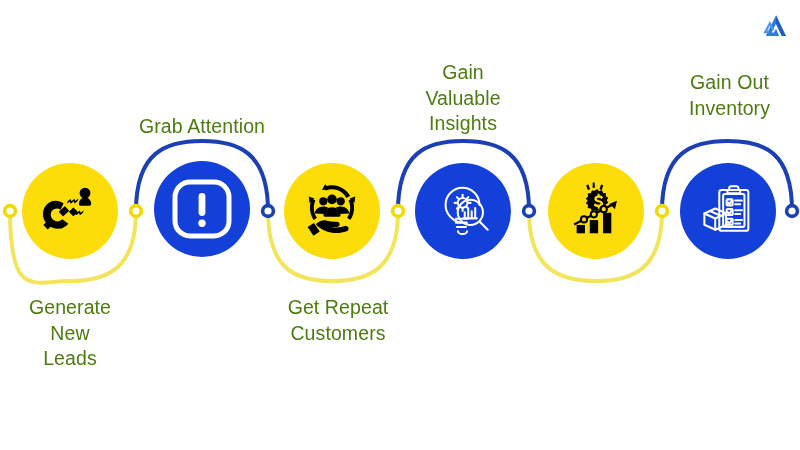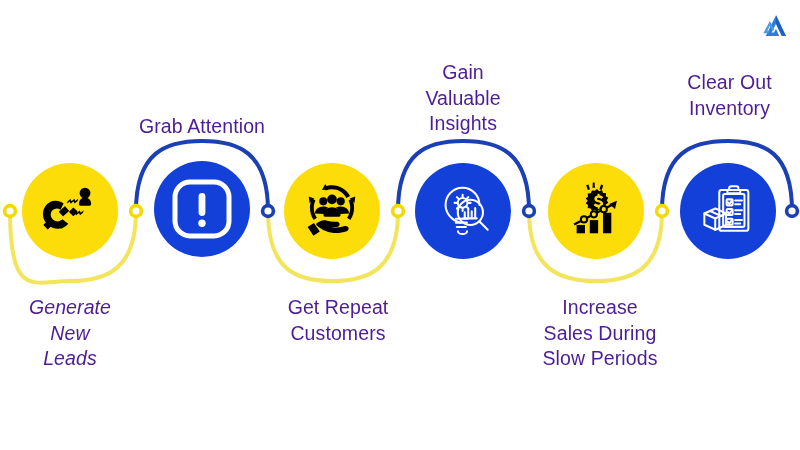--- a/index.html
+++ b/index.html
@@ -49,21 +49,21 @@
     justify-content: center;
   }
   .node.yellow { background: #FCDD09; }
   .node.blue   { background: #1340D8; }
   .node svg { display: block; }
 
   
   .label {
     position: absolute;
     text-align: center;
-    color: #4c1d95;
+    color: #4d7c0f;
     font-size: 19.5px;
     line-height: 1.32;
     font-family: "Liberation Sans", sans-serif;
     white-space: pre-line;
     letter-spacing: 0.1px;
   }
   .label.below { }
   .label.above { }
 </style>
 </head>
@@ -114,21 +114,21 @@
         <rect x="21.5" y="29.0" width="8.6" height="6.6" rx="0.6" transform="rotate(-42 25.8 32.3)"></rect>
 
         <rect x="20.0" y="42.4" width="6.6" height="6.6" rx="0.8" transform="rotate(45 23.3 45.7)"></rect>
         <rect x="32.2" y="29.6" width="6.6" height="6.6" rx="0.8" transform="rotate(45 35.5 32.9)"></rect>
 
         <path d="M29.6 22.0l2.9-2.4 1.0 2.3 3.0-2.5 1.0 2.3 3.2-2.6-0.9 2.7-3.1 2.5-1.0-2.3-3.0 2.5-1.0-2.3-2.9 2.4z"></path>
         <path d="M35.2 34.0l2.9-2.4 1.0 2.3 3.0-2.5 1.0 2.3 3.2-2.6-0.9 2.7-3.1 2.5-1.0-2.3-3.0 2.5-1.0-2.3-2.9 2.4z"></path>
       </g>
     </svg>
   </div>
-  <div class="label below" style="left:0px; top:295px; width:140px;font-style:italic;">Generate
+  <div class="label below" style="left:0px; top:295px; width:140px;">Generate
 New
 Leads</div>
 
   <div class="node blue" style="left:154px; top:161px;">
     <svg width="64" height="64" viewBox="0 0 64 64">
       <rect x="5" y="5" width="54" height="54" rx="15" ry="15" fill="none" stroke="#ffffff" stroke-width="5"></rect>
       <rect x="28.6" y="16" width="6.8" height="23" rx="3.4" fill="#ffffff"></rect>
       <circle cx="32" cy="46.2" r="3.7" fill="#ffffff"></circle>
     </svg>
   </div>
@@ -202,23 +202,20 @@
 
         <path d="M9.4 46.0 L49.2 25.2" stroke="#000000" stroke-width="2.3" fill="none"></path>
         <circle cx="19.6" cy="40.7" r="3.2" fill="#FCDD09" stroke="#000000" stroke-width="2.1"></circle>
         <circle cx="29.8" cy="35.4" r="3.2" fill="#FCDD09" stroke="#000000" stroke-width="2.1"></circle>
         <circle cx="40.0" cy="30.1" r="3.2" fill="#FCDD09" stroke="#000000" stroke-width="2.1"></circle>
 
         <path d="M53.6 21.4l-2.0 8.6-6.0-5.2z"></path>
       </g>
     </svg>
   </div>
-  <div class="label below" style="left:525px; top:295px; width:150px;">Increase
-Sales During
-Slow Periods</div>
 
   <div class="node blue" style="left:680px; top:163px;">
     <svg width="62" height="62" viewBox="0 0 64 64">
       <g fill="none" stroke="#ffffff" stroke-width="2.1" stroke-linejoin="round" stroke-linecap="round">
 
         <rect x="23.0" y="10.4" width="30.0" height="42.0" rx="2.4"></rect>
         <rect x="27.0" y="14.4" width="22.0" height="34.0" rx="1.6"></rect>
 
         <path d="M33.2 10.4V8.6c0-1.2 1.0-2.2 2.2-2.2h5.2c1.2 0 2.2 1.0 2.2 2.2v1.8"></path>
         <path d="M31.4 10.4h13.2v3.4H31.4z"></path>
@@ -233,16 +230,16 @@
         <path d="M32.0 43.2l1.4 1.5 2.4-3.0"></path>
         <path d="M39.4 41.2h7.0M39.4 45.0h5.2"></path>
 
         <path d="M7.6 34.6l11.4-5.2 11.0 5.0v12.0l-11.0 5.0-11.4-5.2z"></path>
         <path d="M7.6 34.6l11.2 5.1 11.2-5.1"></path>
         <path d="M18.8 39.7v12.0"></path>
         <path d="M13.4 32.0l11.2 5.1"></path>
       </g>
     </svg>
   </div>
-  <div class="label above" style="left:662px; top:70px; width:135px;">Clear Out
+  <div class="label above" style="left:662px; top:70px; width:135px;">Gain Out
 Inventory</div>
 
 </div>
 
 </body></html>

